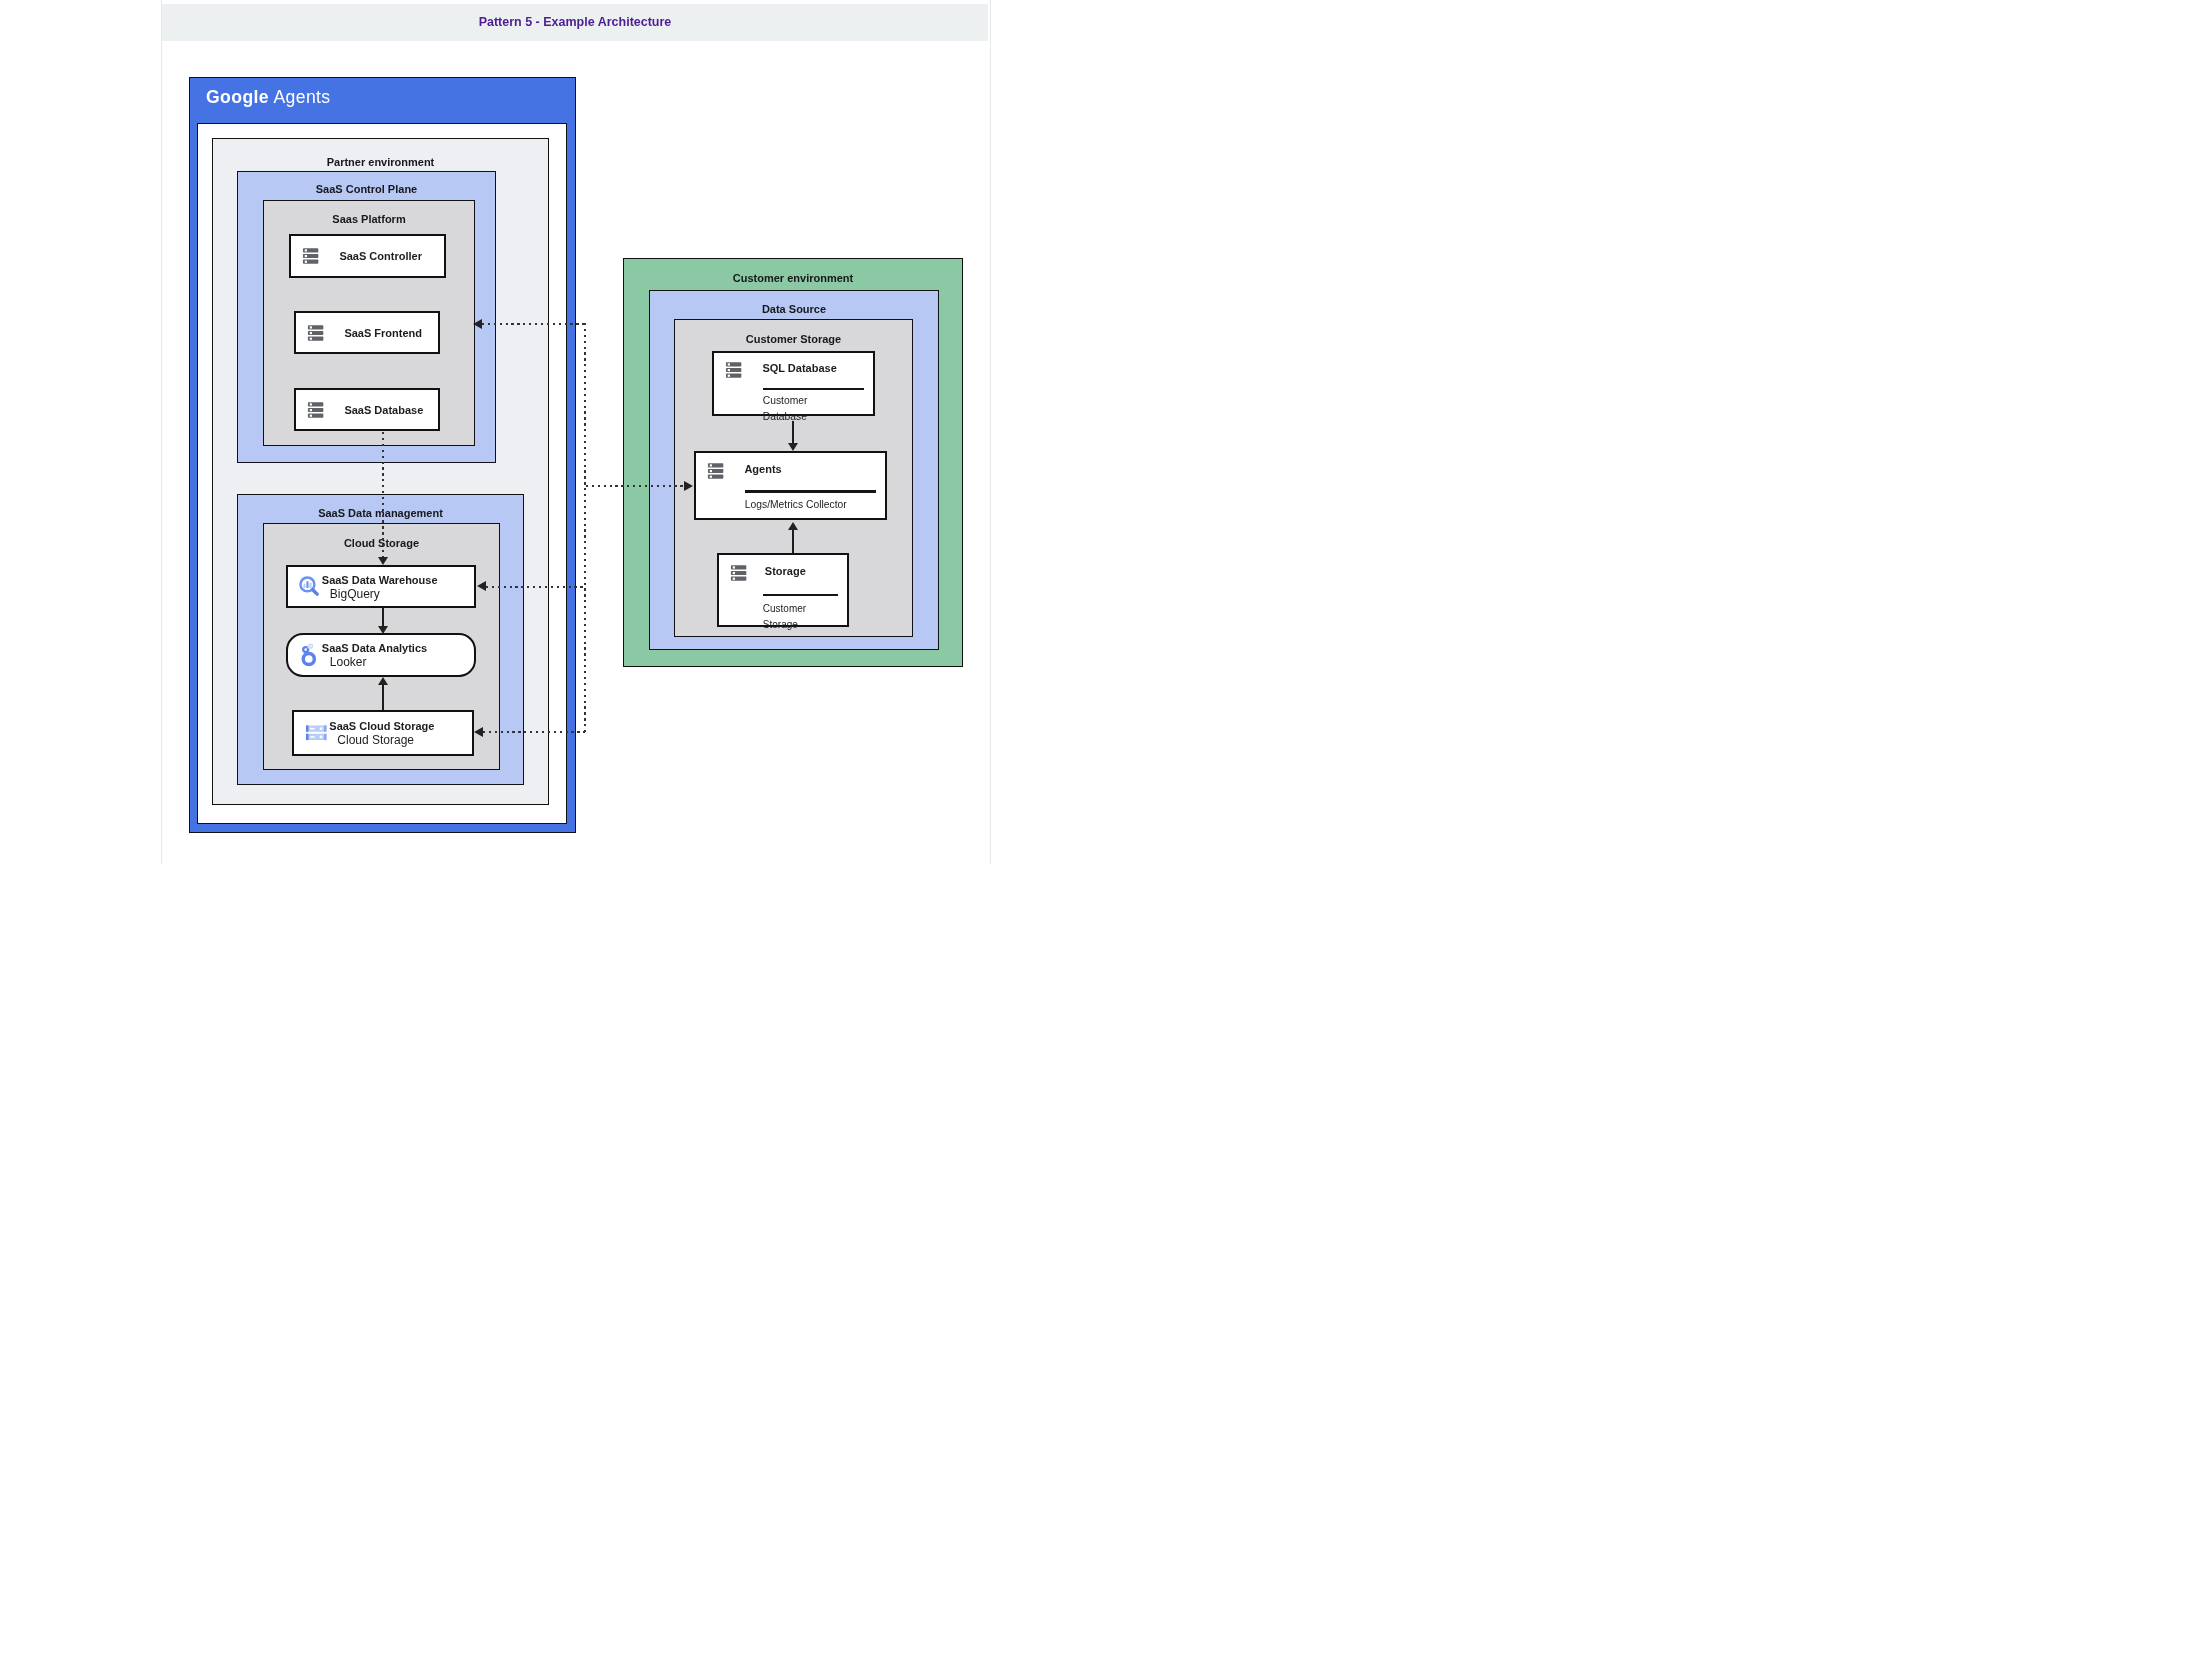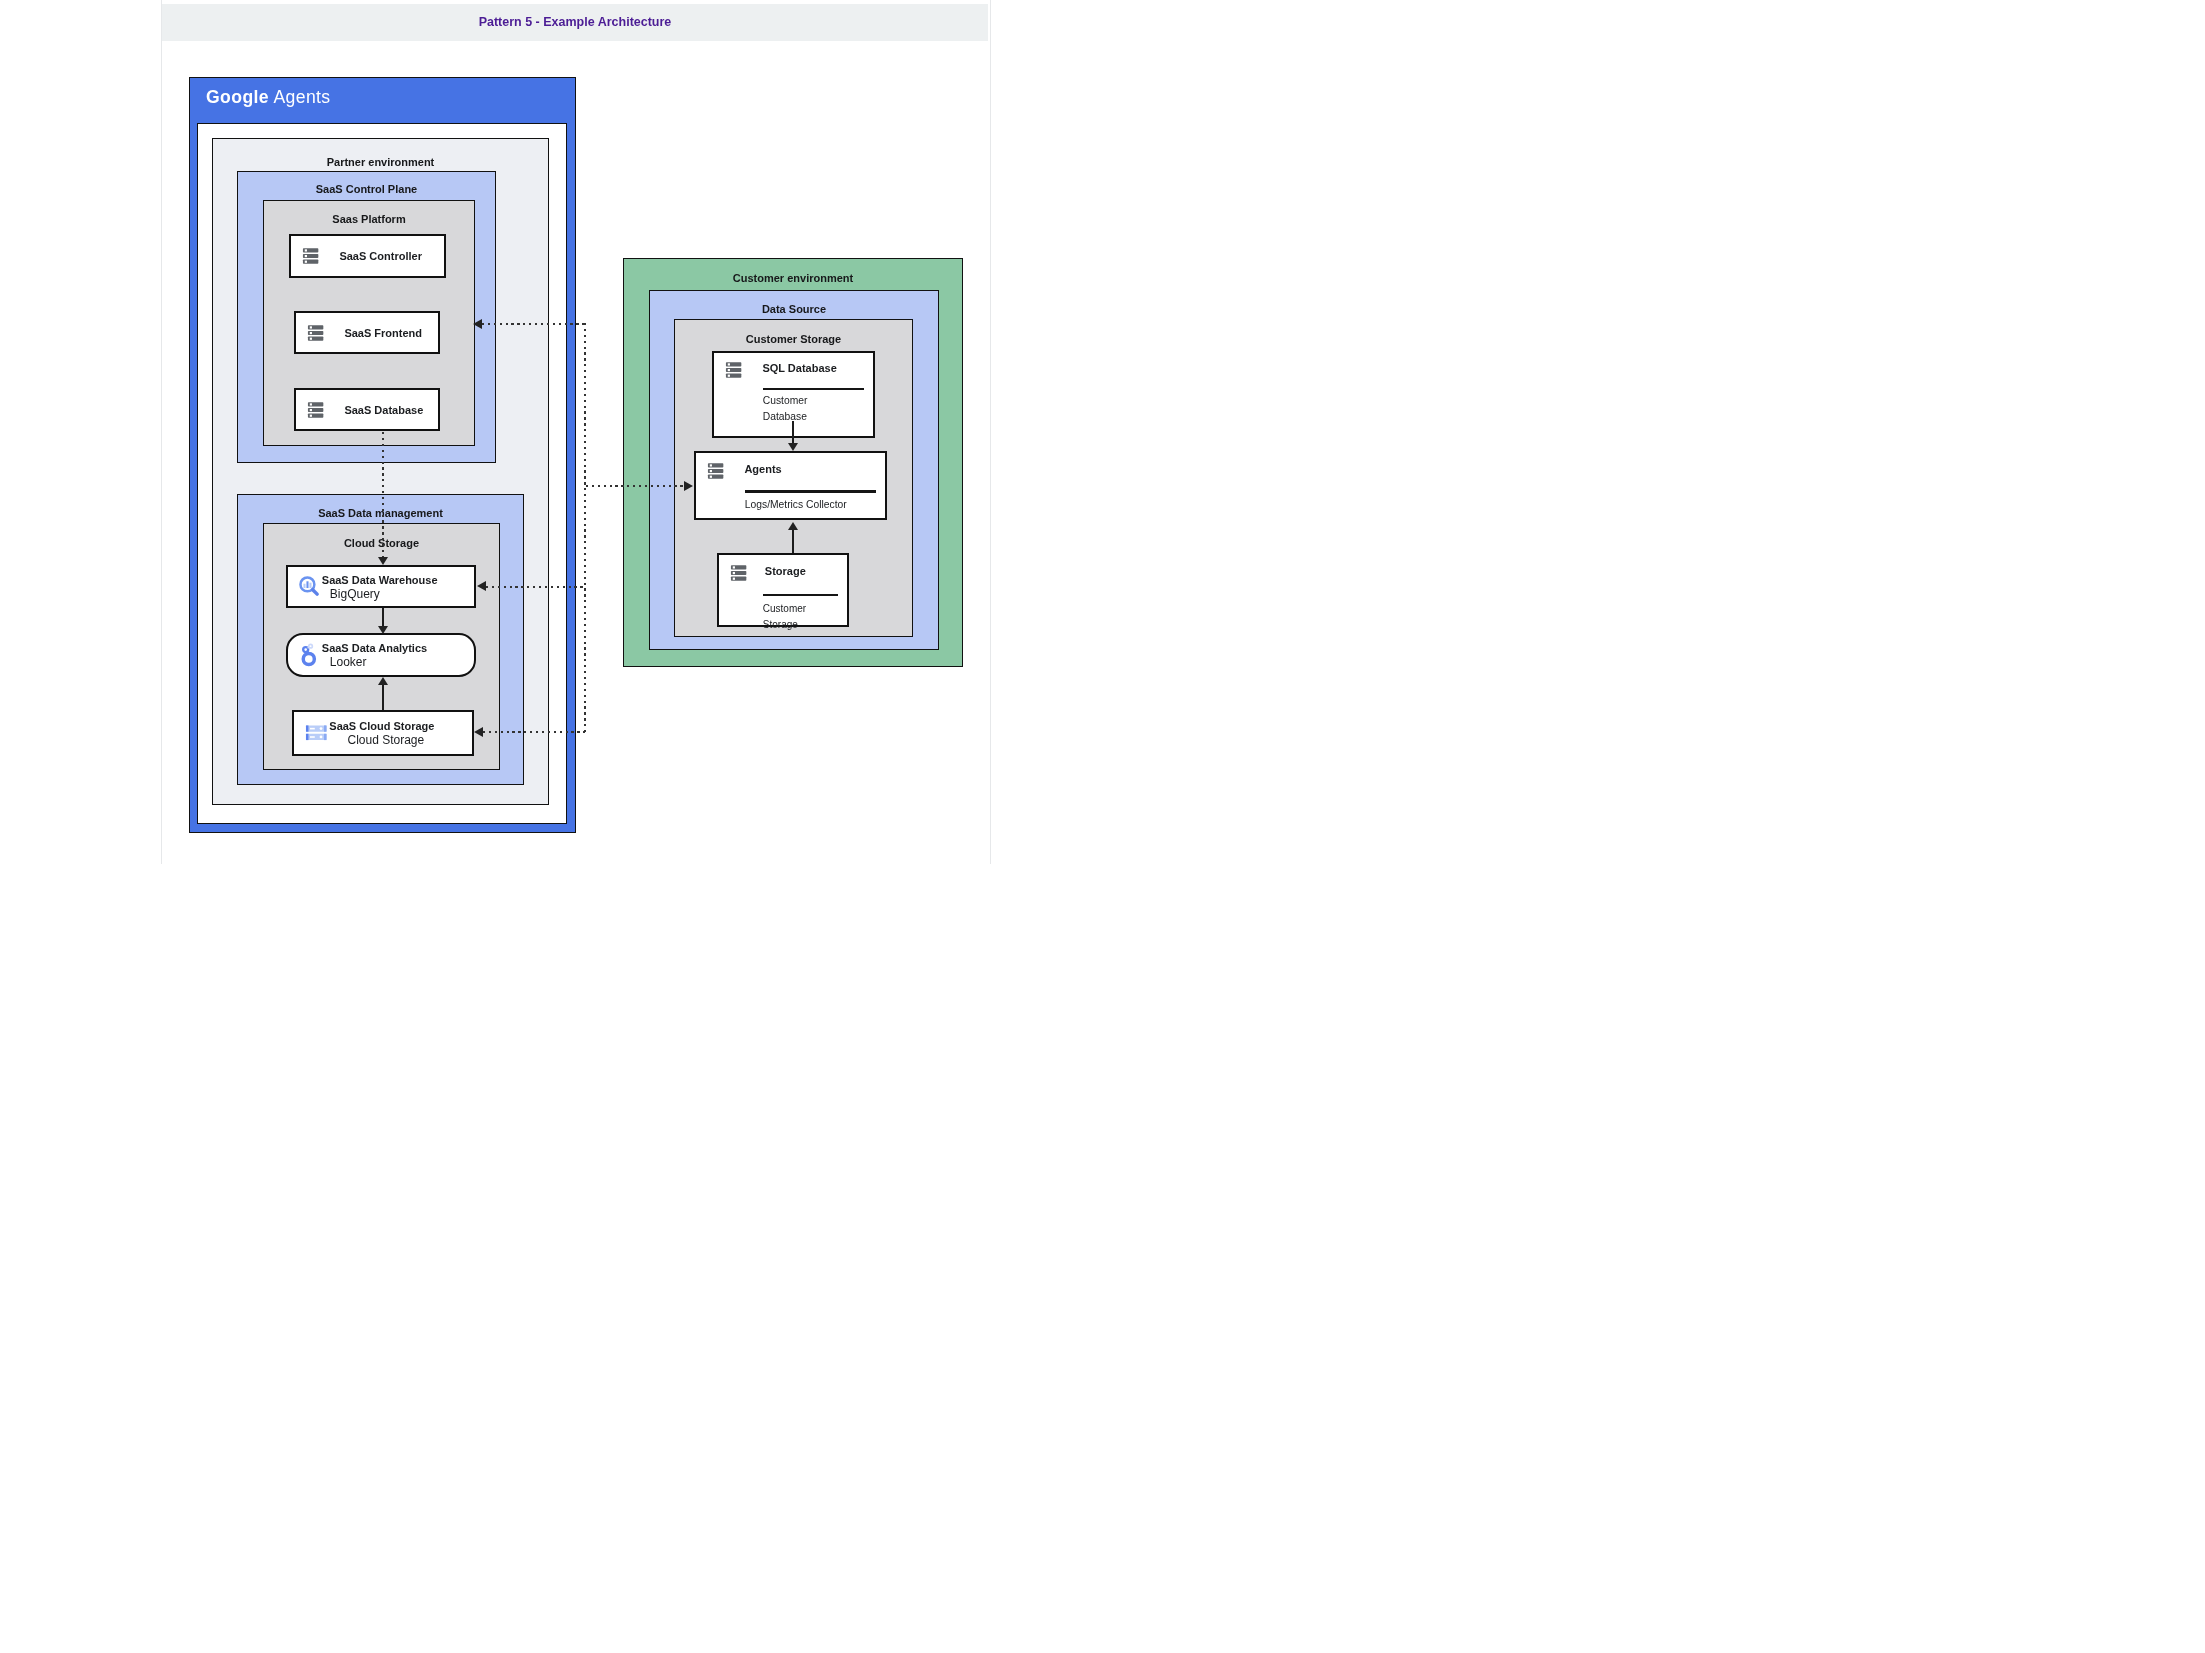--- a/index.html
+++ b/index.html
@@ -168,21 +168,21 @@
     <span class="ic">
       <svg width="25" height="25" viewBox="0 0 36 36">
           <use href="#svg-looker"></use>
         </svg>
       </span>
     <span class="t2">
       <div class="ttl">SaaS Data Analytics</div>
       <div class="sub">Looker</div>
     </span>
   </div>
-  <div class="card" style="left:292px;top:710px;width:182px;height:46px;text-align:center;">
+  <div class="card" style="left:292px;top:710px;width:182px;height:46px;">
     <span class="ic">
       <svg width="26.5" height="23.5" viewBox="0 0 36 32">
           <use href="#svg-cloudstorage"></use>
         </svg>
       </span>
     <span class="t2">
       <div class="ttl">SaaS Cloud Storage</div>
       <div class="sub">Cloud Storage</div>
     </span>
   </div>
@@ -190,21 +190,21 @@
   <div class="box bg-green" style="left:623px;top:258px;width:340px;height:409px;">
     <div class="box-label" style="top:12.5px;">Customer environment</div>
   </div>
   <div class="box bg-peri" style="left:649px;top:290px;width:290px;height:360px;">
     <div class="box-label" style="top:11.8px;">Data Source</div>
   </div>
   <div class="box bg-gray" style="left:674px;top:319px;width:239px;height:318px;">
     <div class="box-label" style="top:13.2px;">Customer Storage</div>
   </div>
 
-  <div class="icard" style="left:712px;top:351px;width:163px;height:87px;padding-top:5.9px;">
+  <div class="icard" style="left:712px;top:351px;width:163px;height:65px;padding-top:5.9px;">
     <div class="head">
       <span class="ic2">
         <svg width="22" height="22" viewBox="0 0 30 30">
             <use href="#svg-server"></use>
           </svg></span>
       <span class="ttl">SQL Database</span>
     </div>
     <div class="divider" style="margin-top:3.7px;margin-bottom:2.9px;"></div>
     <div class="sub" style="width:77px;">Customer Database</div>
   </div>

